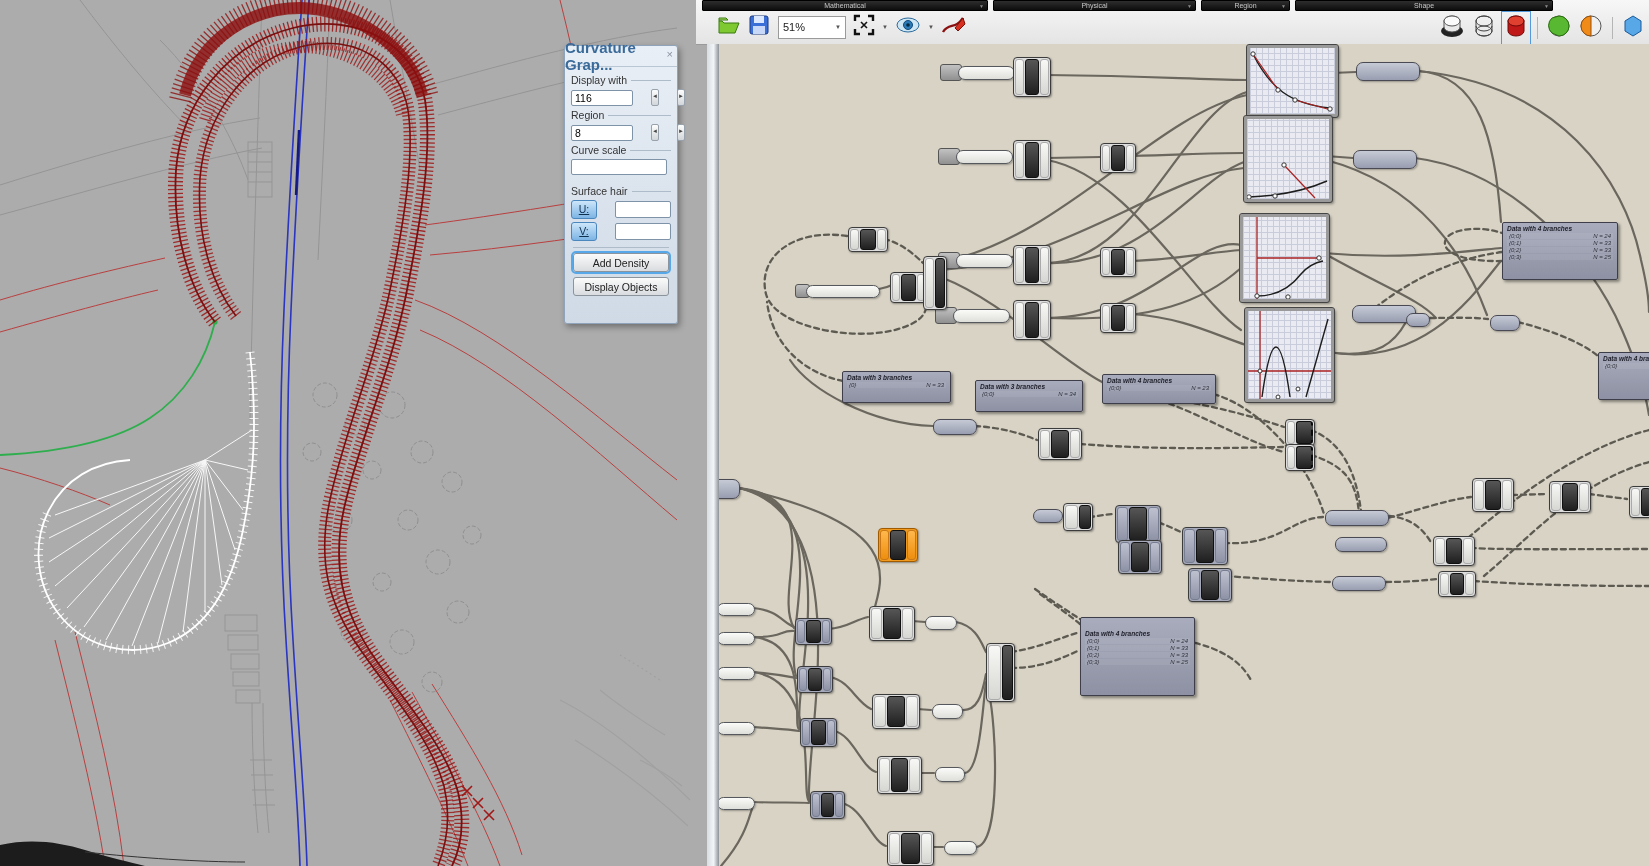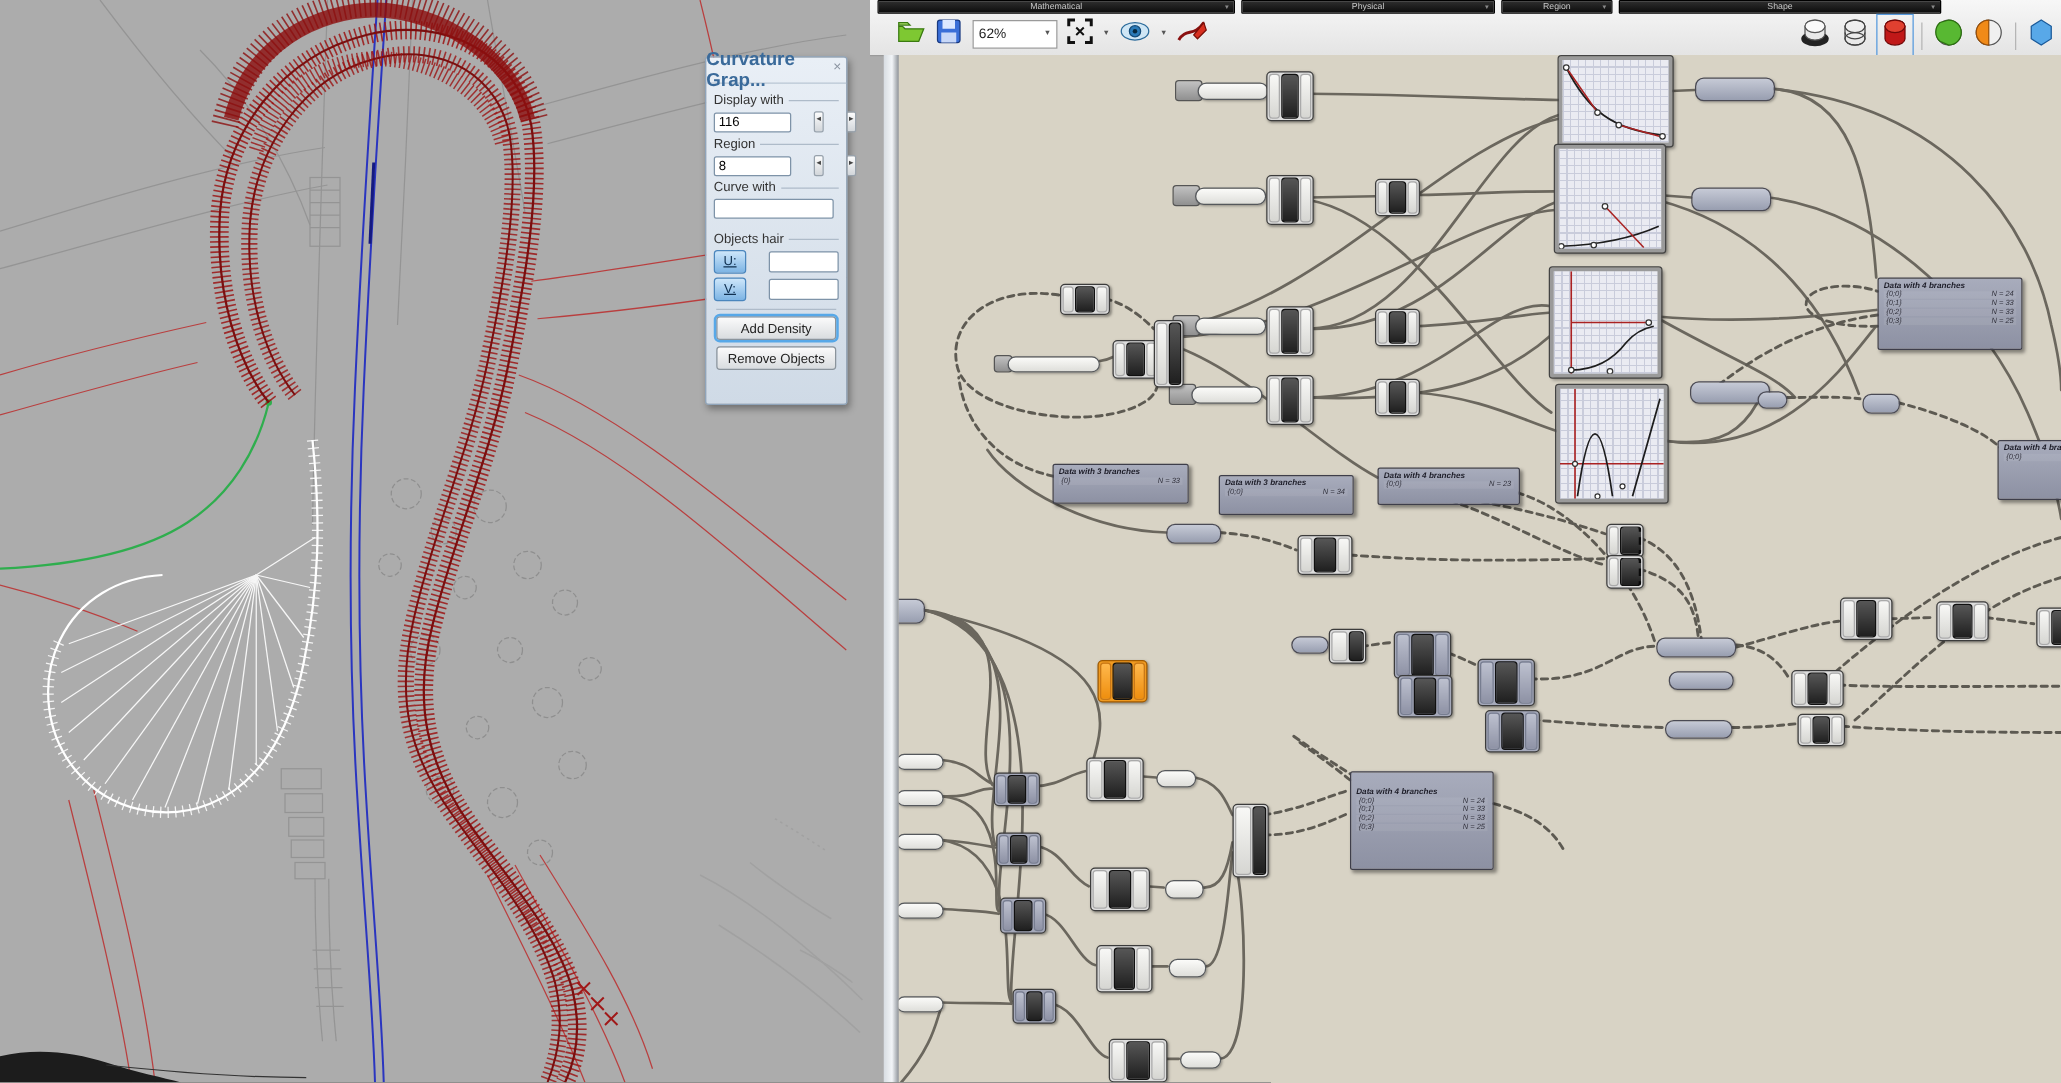--- a/index.html
+++ b/index.html
@@ -215,36 +215,36 @@
         <input class="cd-input" value="116" style="">
         <span class="cd-spin">◄</span>
         <span class="cd-spin">►</span>
       </div>
       <div class="cd-grouplabel">Region</div>
       <div class="cd-row">
         <input class="cd-input" value="8" style="">
         <span class="cd-spin">◄</span>
         <span class="cd-spin">►</span>
       </div>
-      <div class="cd-grouplabel">Curve with</div>
+      <div class="cd-grouplabel">Curve scale</div>
       <div class="cd-row">
         <input class="cd-input wide" value="" style="">
       </div>
-      <div class="cd-grouplabel" style="margin-top:10px">Objects hair</div>
+      <div class="cd-grouplabel" style="margin-top:10px">Surface hair</div>
       <div class="cd-row">
         <span class="cd-uvbtn">U:</span>
         <input class="cd-uvfield" value="" style="">
       </div>
       <div class="cd-row">
         <span class="cd-uvbtn">V:</span>
         <input class="cd-uvfield" value="" style="">
       </div>
       <div class="cd-div"></div>
       <button class="cd-btn focus">Add Density</button>
-      <button class="cd-btn">Remove Objects</button>
+      <button class="cd-btn">Display Objects</button>
     </div>
   </div>
 
   <div id="gh-top">
     <div id="gh-menustrip">
       <div class="menu-bar" style="width:284px">
         <span>Mathematical</span>
         <span class="arr">▼</span>
       </div>
       <div class="menu-bar" style="width:201px">
@@ -268,21 +268,21 @@
           </svg>
       </span>
       <span class="tb-icon">
         <svg width="24" height="24">
             <rect x="3" y="3" width="18" height="18" rx="2" fill="#3a6fd8" stroke="#1a3a80"></rect>
             <rect x="7" y="3" width="10" height="7" fill="#dce8ff"></rect>
             <rect x="6" y="13" width="12" height="8" fill="#c8d8f8"></rect>
           </svg>
       </span>
       <div id="zoom-box">
-        <span>62%</span>
+        <span>51%</span>
         <span class="tb-dd">▼</span>
       </div>
       <span class="tb-icon">
         <svg width="22" height="22" stroke="#111" stroke-width="2.4" fill="none">
             <path d="M2,7 V2 H7 M15,2 H20 V7 M20,15 V20 H15 M7,20 H2 V15"></path>
             <path d="M8,8 L14,14 M14,8 L8,14" stroke-width="1.6"></path>
           </svg>
       </span>
       <span class="tb-dd">▼</span>
       <span class="tb-icon">

